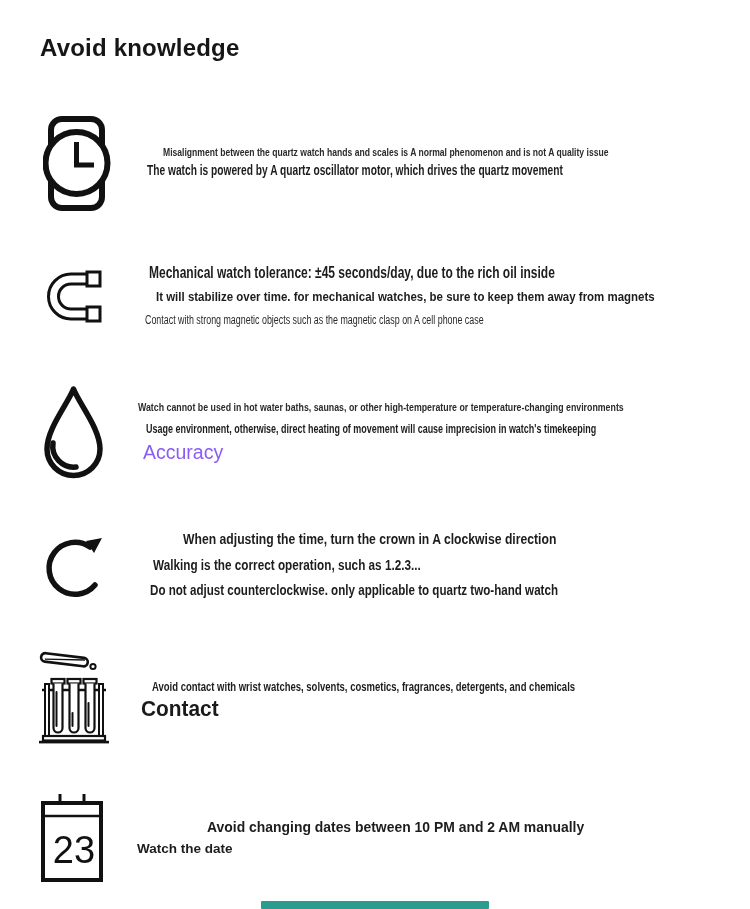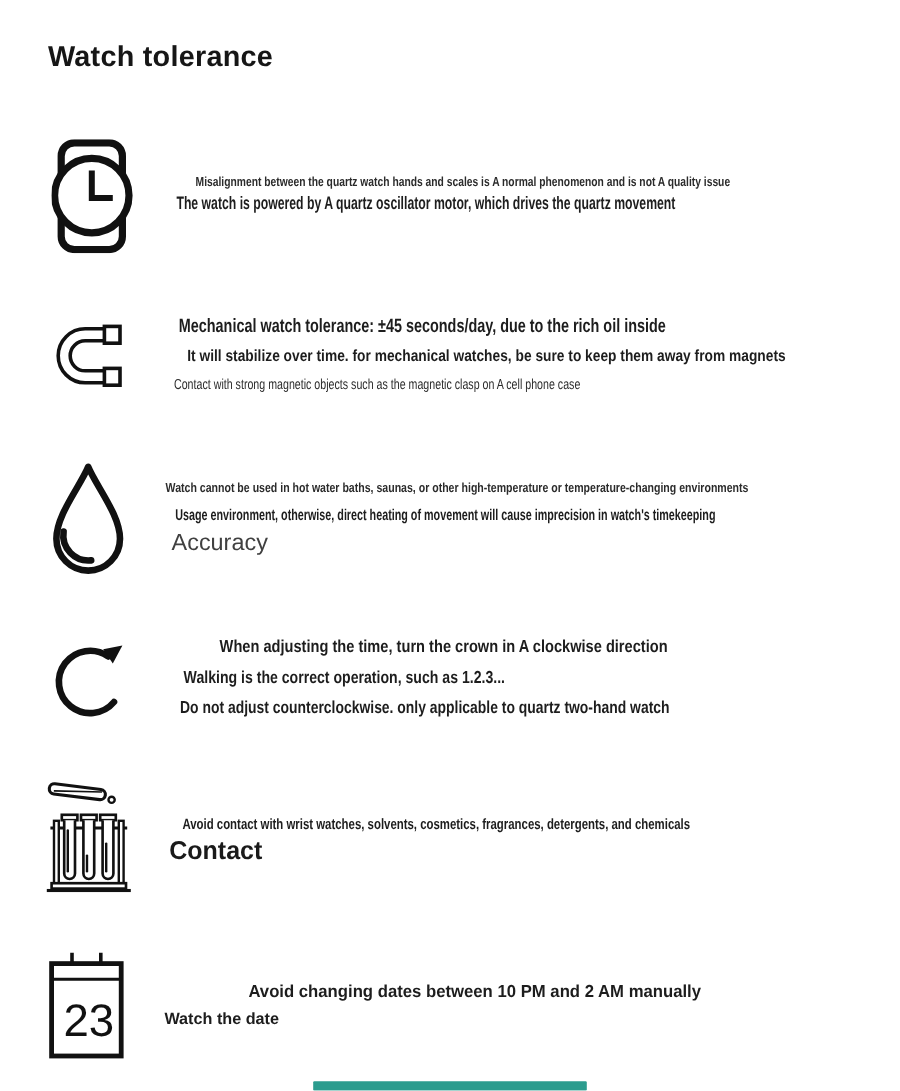--- a/index.html
+++ b/index.html
@@ -24,21 +24,21 @@
   
   .s1l1{left:163px;top:146px;font-size:11px;font-weight:700;transform:scaleX(0.78);color:#2b2b2b;}
   .s1l2{left:147px;top:161px;font-size:15px;font-weight:700;transform:scaleX(0.68);}
   
   .s2l1{left:149px;top:263px;font-size:16px;font-weight:700;transform:scaleX(0.75);}
   .s2l2{left:156px;top:289px;font-size:13.5px;font-weight:700;transform:scaleX(0.85);}
   .s2l3{left:145px;top:313px;font-size:12px;font-weight:500;transform:scaleX(0.74);color:#2a2a2a;}
   
   .s3l1{left:138px;top:401px;font-size:11px;font-weight:700;transform:scaleX(0.80);color:#2b2b2b;}
   .s3l2{left:146px;top:421px;font-size:13px;font-weight:700;transform:scaleX(0.69);}
-  .s3l3{left:143px;top:441px;font-size:19.5px;font-weight:500;color:#404040;}
+  .s3l3{left:143px;top:441px;font-size:19.5px;font-weight:500;color:#8b5cf6;}
   
   .s4l1{left:183px;top:531px;font-size:14.5px;font-weight:700;transform:scaleX(0.84);}
   .s4l2{left:153px;top:557px;font-size:14.5px;font-weight:700;transform:scaleX(0.81);}
   .s4l3{left:150px;top:582px;font-size:14.5px;font-weight:700;transform:scaleX(0.80);}
   
   .s5l1{left:152px;top:680px;font-size:12.5px;font-weight:700;transform:scaleX(0.76);}
   .s5l2{left:141px;top:697px;font-size:21.5px;font-weight:700;transform:scaleX(0.97);color:#1a1a1a;}
   
   .s6l1{left:207px;top:819px;font-size:14.5px;font-weight:700;transform:scaleX(0.96);}
   .s6l2{left:137px;top:841px;font-size:13.5px;font-weight:700;}
@@ -48,21 +48,21 @@
     left:261px;top:901px;
     width:228px;height:8px;
     border-radius:1px;
   }
 </style>
 </head>
 <body>
 
 <div id="canvas">
 
-  <div class="ttl">Watch tolerance</div>
+  <div class="ttl">Avoid knowledge</div>
 
   <div>
     <svg class="icon" style="left:43px;top:116px;" width="68" height="95" viewBox="0 0 68 95">
       <rect x="8" y="3" width="51" height="89" rx="11" fill="#fff" stroke="#111" stroke-width="6"></rect>
       <circle cx="33.5" cy="47" r="31" fill="#fff" stroke="#111" stroke-width="6"></circle>
       <path d="M33.5 26 V49 H51" fill="none" stroke="#111" stroke-width="5"></path>
     </svg>
     <div class="line s1l1">Misalignment between the quartz watch hands and scales is A normal phenomenon and is not A quality issue</div>
     <div class="line s1l2">The watch is powered by A quartz oscillator motor, which drives the quartz movement</div>
   </div>

